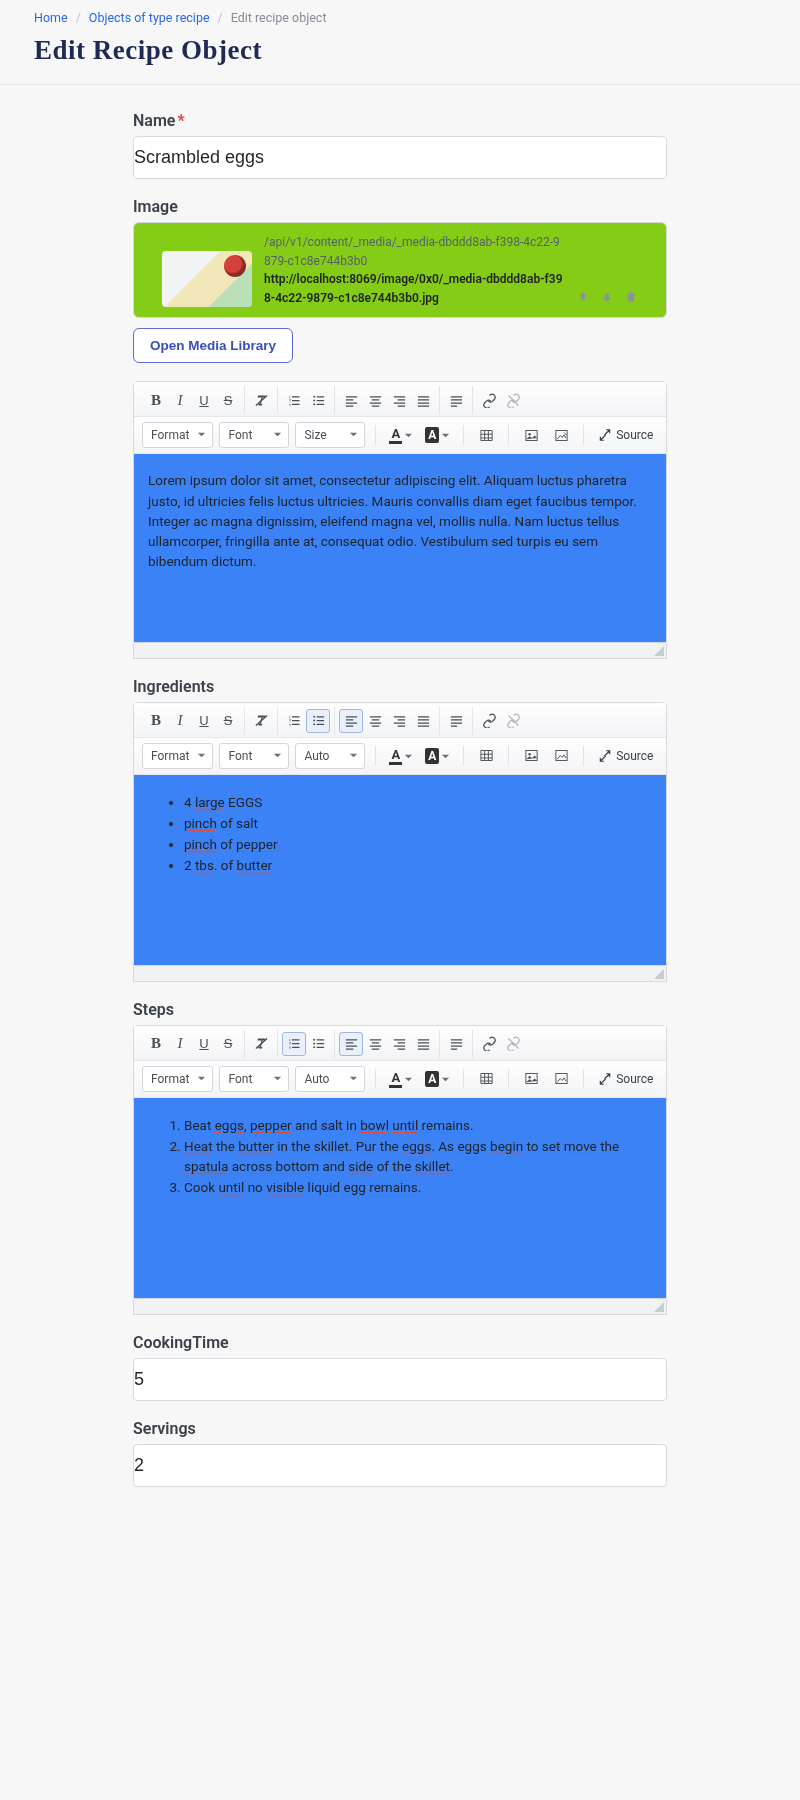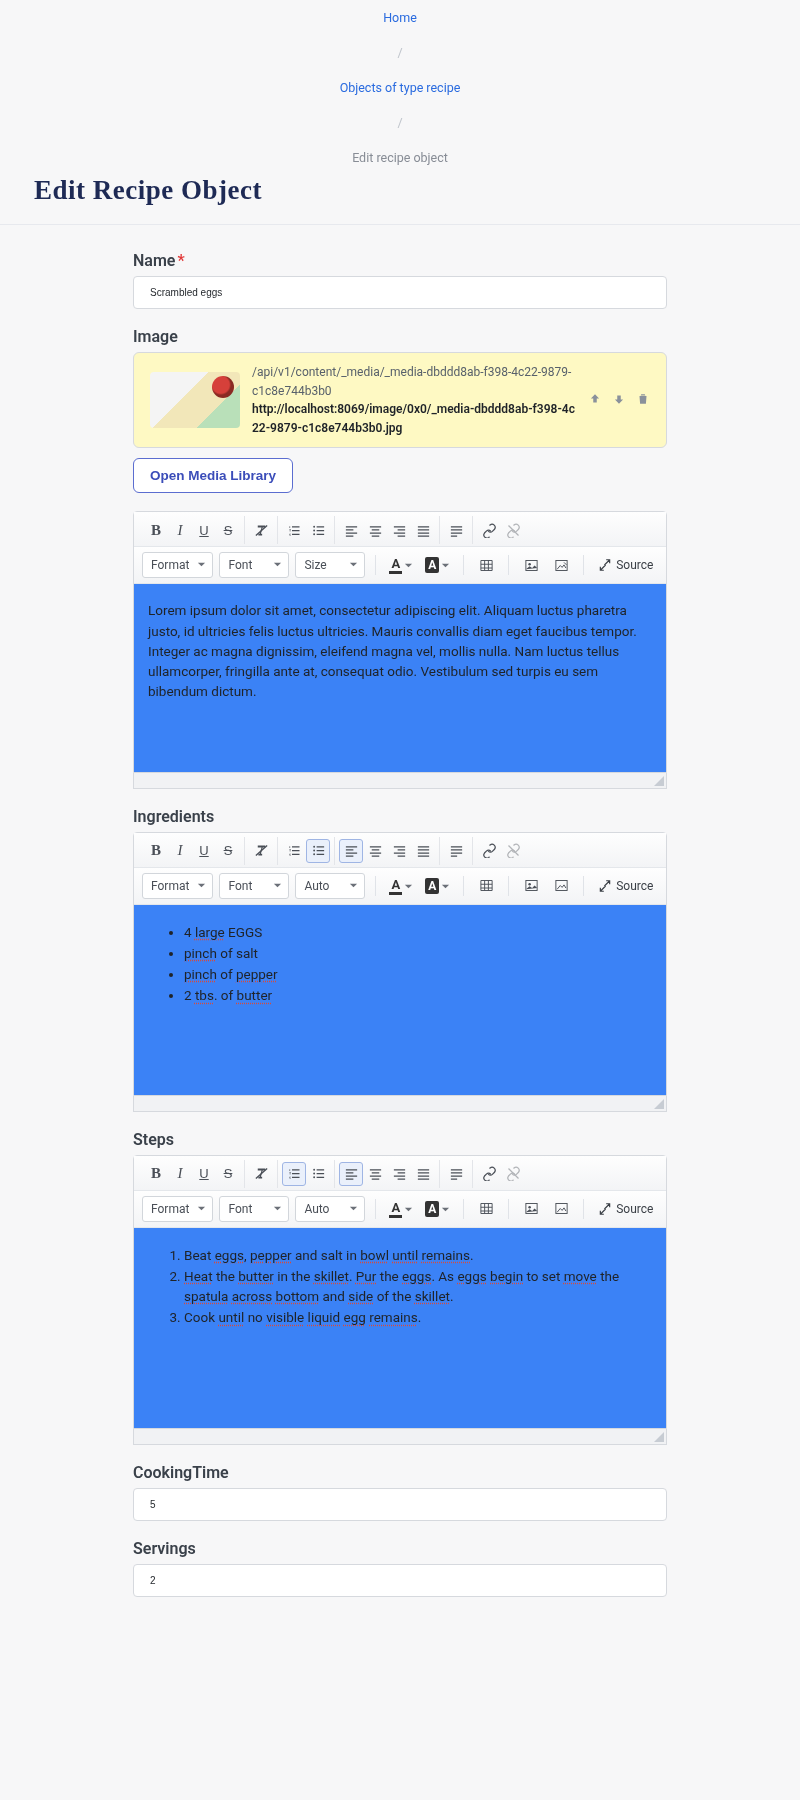--- a/index.html
+++ b/index.html
@@ -5,24 +5,23 @@
   * { box-sizing: border-box; margin: 0; padding: 0; }
   body {
     font-family: -apple-system, BlinkMacSystemFont, "Segoe UI", Roboto, Arial, sans-serif;
     background: #f7f7f8;
     color: #333;
     font-size: 14px;
     width: 800px;
   }
   .page-wrap { padding: 0 34px; }
   .breadcrumb {
-    display: flex; align-items: center; gap: 20px;
+    display: flex; align-items: center; gap: 8px;
     padding: 10px 0 6px 0;
     font-size: 12.5px;
-    flex-direction: column;
   }
   .breadcrumb a { color: #2A6BDF; text-decoration: none; }
   .breadcrumb .sep { color: #bfc4cb; }
   .breadcrumb .current { color: #888d96; }
   h1.page-title {
     font-family: Georgia, "Times New Roman", serif;
     font-weight: 700;
     color: #1e2a55;
     font-size: 27px;
     letter-spacing: 0.5px;
@@ -33,26 +32,26 @@
     margin-left: -34px;
     margin-right: -34px;
   }
   .form-area { padding: 26px 0 0 0; margin: 0 auto; max-width: 534px; }
   .field { margin-bottom: 18px; }
   .field-label {
     display: block; font-size: 16px; font-weight: 600; color: #3a414a; margin-bottom: 6px;
   }
   .req { color: #e23a3a; margin-left: 2px; }
   .text-input {
-    width: 100%; padding: 10px 16px; border: 1px solid #d6d9de; border-radius: 4px;
-    background: #fff; font-size: 10px; color: #1f2328;
+    width: 100%; padding: 10px 0; border: 1px solid #d6d9de; border-radius: 4px;
+    background: #fff; font-size: 18px; color: #1f2328;
   }
   .media-card {
-    border: 1px solid #d6d9de; border-radius: 6px; background: #fef9c3;
-    padding: 10px 16px; display: flex; gap: 12px; align-items: center;
+    border: 1px solid #d6d9de; border-radius: 6px; background: #84cc16;
+    padding: 10px 28px; display: flex; gap: 12px; align-items: flex-end;
   }
   .media-thumb {
     width: 90px; height: 56px; border-radius: 4px; background: #eef0f3;
     background: linear-gradient(135deg,#f4f4f4 40%,#f2e7b9 40%,#f2e7b9 70%,#b9e0b9 70%);
     position: relative; flex: 0 0 auto; overflow:hidden;
   }
   .media-thumb::after{
     content:""; position:absolute; top:4px; right:6px; width:22px; height:22px;
     background: radial-gradient(circle at 40% 40%, #d6403a 45%, #8a2a23 55%);
     border-radius:50%;

